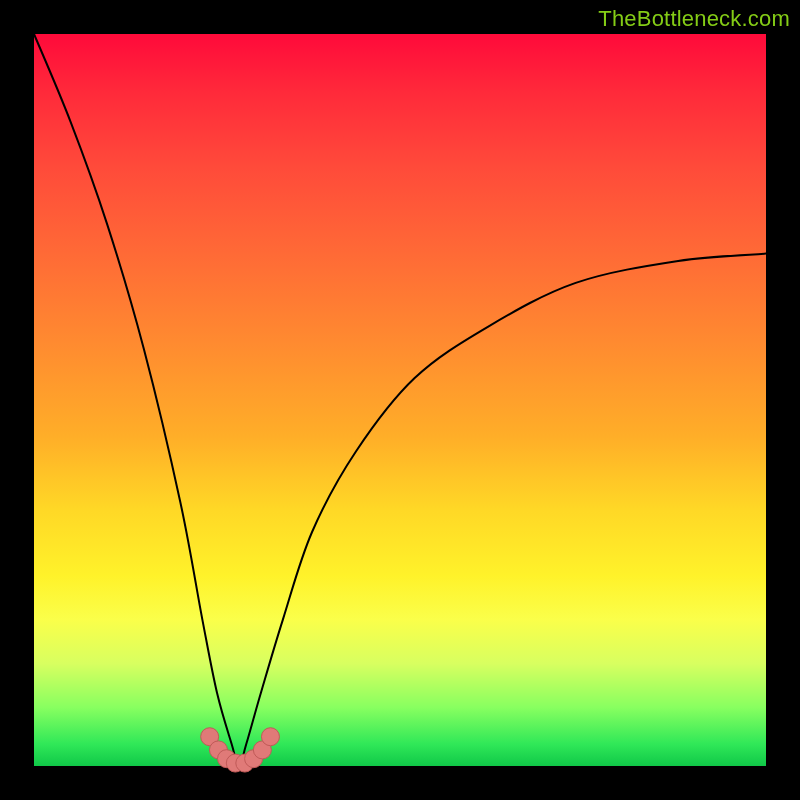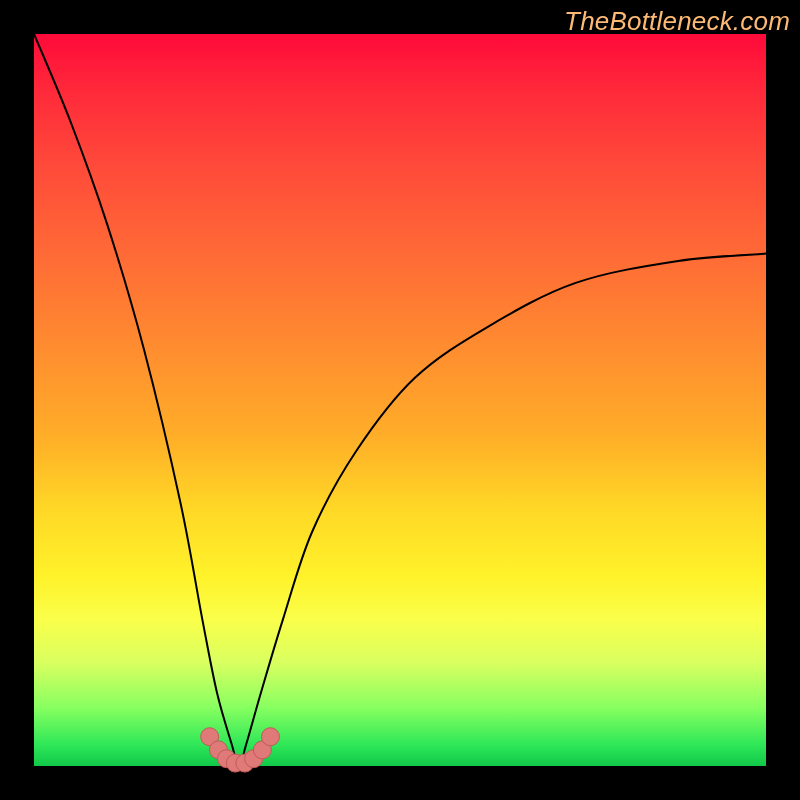--- a/index.html
+++ b/index.html
@@ -38,25 +38,24 @@
       #faff4a 80%,
       #d8ff60 86%,
       #88ff60 92%,
       #30e858 97%,
       #10c848 100%);
   }
   .watermark {
     position: absolute;
     top: 6px;
     right: 10px;
-    color: #fdba74;
-    font-size: 26px;
+    color: #84cc16;
+    font-size: 22px;
     letter-spacing: 0.2px;
     user-select: none;
-    font-style: italic;
   }
   svg.curve {
     position: absolute;
     left: 0;
     top: 0;
     width: 732px;
     height: 732px;
     overflow: visible;
   }
 </style>

